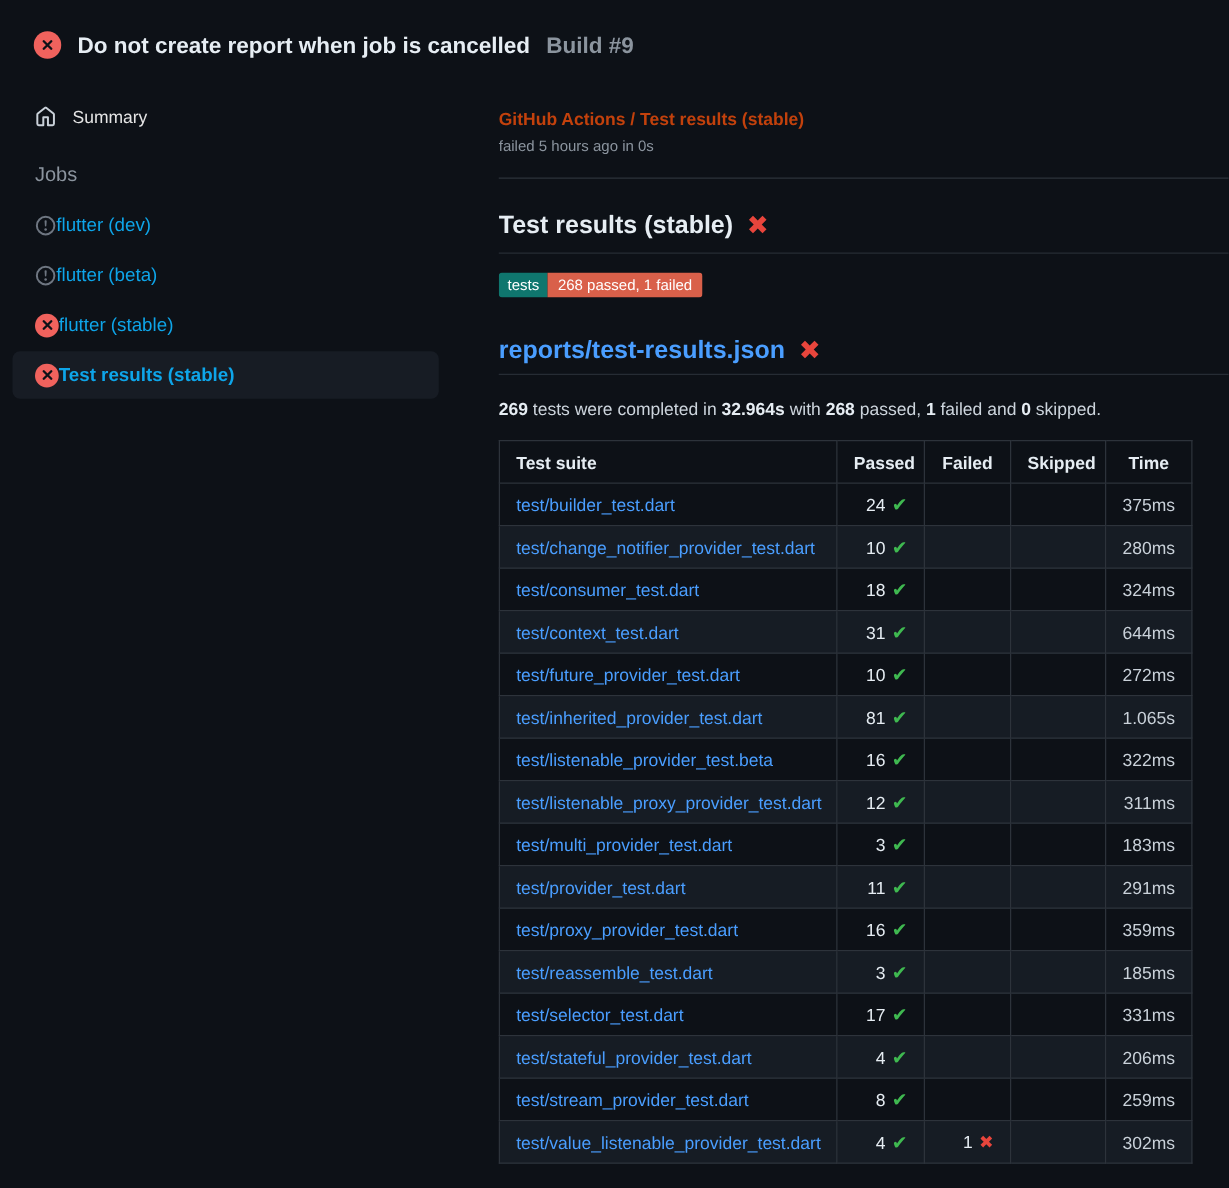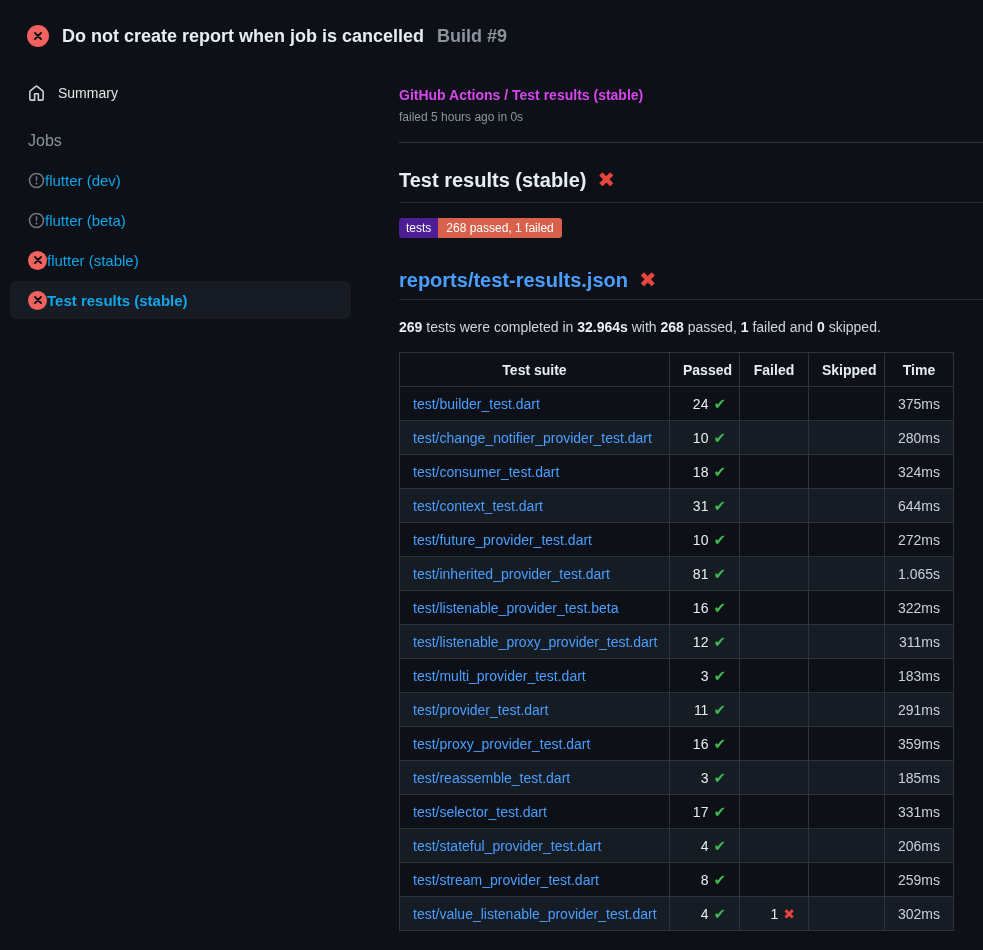--- a/index.html
+++ b/index.html
@@ -43,21 +43,21 @@
   }
   .job-item.selected {
     background:#171c24; border-radius:6px;
     margin:1px 48px 1px 10px; padding-left:18px; height:38px;
     font-weight:700;
   }
   .job-item .icon, .summary-item .icon { flex:none; display:flex; }
 
   
   .main { position:absolute; left:399px; top:56px; right:0; }
-  .breadcrumb { margin-top:31px; font-size:14px; font-weight:700; color:#d946ef; }
+  .breadcrumb { margin-top:31px; font-size:14px; font-weight:700; color:#c2410c; }
   .status-line { margin-top:7px; font-size:12px; color:#8b949e; }
   .divider { margin-top:18px; border-top:1px solid #2d333b; height:0; }
 
   h2.section-title {
     margin-top:26px; font-size:20px; font-weight:600; color:#e6edf3;
     display:flex; align-items:center; gap:11px;
     padding-bottom:10px; border-bottom:1px solid #262c34;
   }
   h2.report-title {
     margin-top:31px; font-size:20px; font-weight:600;
@@ -67,34 +67,34 @@
   .report-link { color:#4a9eff; text-decoration:none; cursor:pointer; }
   .cross-lg {
     color:#e8453c; font-weight:900; font-size:21px; line-height:1;
     font-family:"DejaVu Sans", sans-serif;
   }
 
   .badge {
     margin-top:15px; display:inline-flex; font-size:12px;
     border-radius:3px; overflow:hidden; line-height:14px;
   }
-  .badge-label { background:#4c1d95; color:#ffffff; padding:3px 7px; }
+  .badge-label { background:#0f766e; color:#ffffff; padding:3px 7px; }
   .badge-value { background:#d9604a; color:#ffffff; padding:3px 8px; }
 
   .summary-line { margin-top:19px; font-size:14px; color:#cdd5dd; }
   .summary-line b { color:#e6edf3; }
 
   
   table.results {
     margin-top:17px; border-collapse:collapse; table-layout:fixed;
     width:554px; font-size:14px;
   }
   .results th, .results td { border:1px solid #2d333b; height:34px; padding:0 13px; }
   .results th { font-weight:700; color:#e6edf3; text-align:center; }
-  .results th.suite { text-align:center; }
+  .results th.suite { text-align:left; }
   .results tbody tr:nth-child(even) { background:#161c24; }
   .results td.suite { text-align:left; }
   .results td.num { text-align:right; color:#e6edf3; white-space:nowrap; }
   .results td.time { text-align:right; color:#c9d1d9; }
   .suite-link { color:#4a9eff; text-decoration:none; cursor:pointer; }
   .check {
     color:#3fb950; font-weight:700; font-size:15px; margin-left:5px;
     font-family:"DejaVu Sans", sans-serif;
   }
   .cross-sm {

